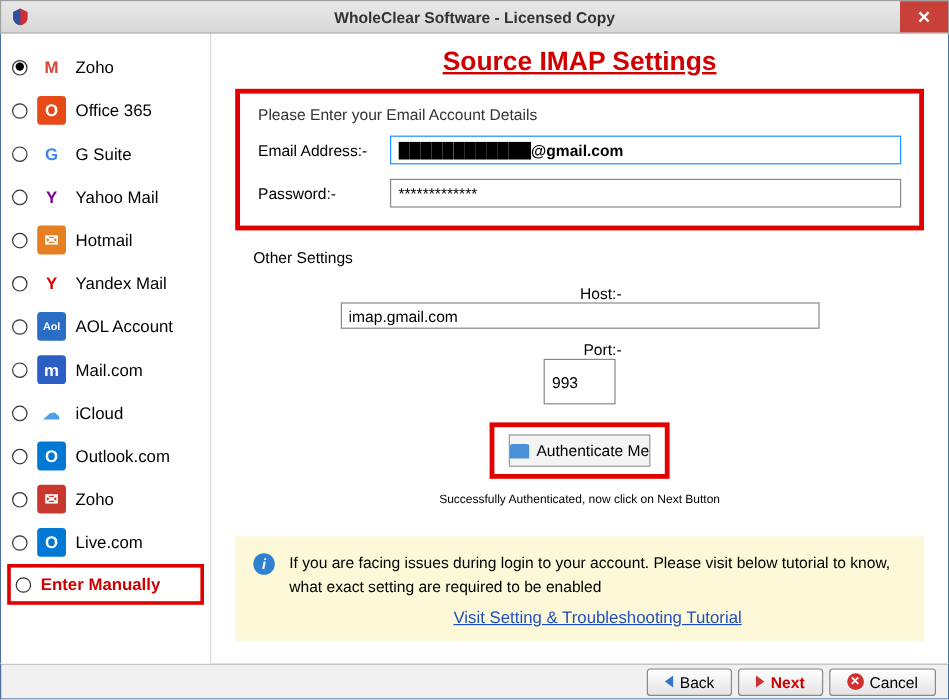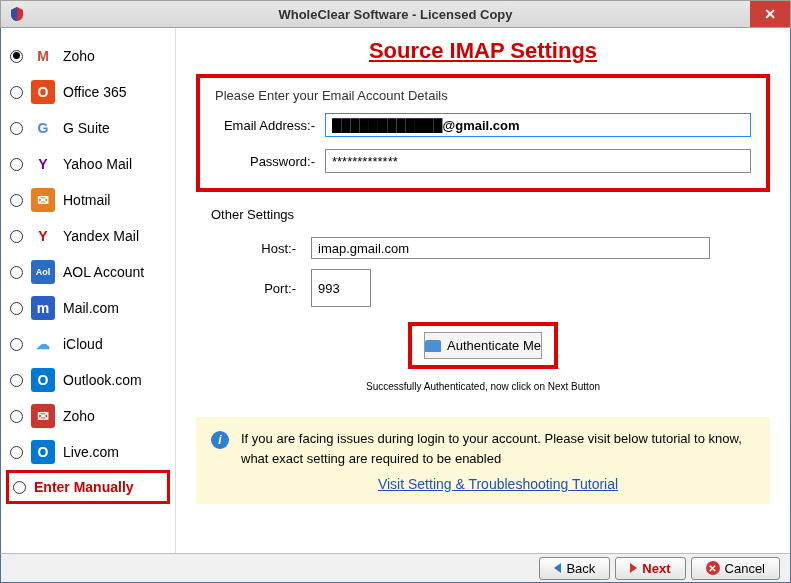--- a/index.html
+++ b/index.html
@@ -13,26 +13,26 @@
 .sidebar-item { display: flex; align-items: center; padding: 6px 4px; gap: 8px; font-size: 14px; }
 .sidebar-item.highlighted { border: 3px solid #d00; }
 .radio { width: 13px; height: 13px; border: 1.5px solid #333; border-radius: 50%; flex-shrink: 0; position: relative; display: inline-block; }
 .radio.checked::after { content: ''; position: absolute; width: 7px; height: 7px; background: #000; border-radius: 50%; top: 1.5px; left: 1.5px; }
 .prov-icon { width: 24px; height: 24px; flex-shrink: 0; display: flex; align-items: center; justify-content: center; font-size: 14px; font-weight: bold; color: #fff; border-radius: 3px; }
 .main { flex: 1; padding: 10px 20px; position: relative; }
 .heading { text-align: center; font-size: 22px; font-weight: bold; color: #d00000; text-decoration: underline; margin-bottom: 10px; }
 .fieldset { border: 4px solid #e00000; padding: 10px 15px 15px; margin-bottom: 10px; }
 .fieldset-label { font-size: 13px; color: #333; margin-bottom: 10px; }
 .row { display: flex; align-items: center; margin-bottom: 12px; }
-.row-label { width: 110px; text-align: right; padding-right: 10px; font-size: 13px; }
+.row-label { width: 110px; text-align: left; padding-right: 10px; font-size: 13px; }
 .row input { flex: 1; height: 24px; border: 1px solid #888; padding: 0 6px; font-size: 13px; }
 .input-highlight { border: 1.5px solid #1e90ff !important; font-weight: bold; }
 .other-settings { padding: 5px 15px; }
 .other-label { font-size: 13px; margin-bottom: 15px; }
-.host-row, .port-row { display: flex; align-items: center; margin-bottom: 10px; }
+.host-row, .port-row { display: flex; align-items: center; margin-bottom: 10px; flex-direction: column; }
 .host-row .lbl, .port-row .lbl { width: 100px; text-align: right; padding-right: 15px; font-size: 13px; }
 .host-row input { width: 399px; height: 22px; border: 1px solid #888; padding: 0 6px; font-size: 13px; }
 .port-row input { width: 60px; height: 38px; border: 1px solid #888; padding: 0 6px; font-size: 13px; }
 .auth-wrap { text-align: center; margin-top: 15px; }
 .auth-hl { display: inline-block; border: 4px solid #e00000; padding: 6px 12px; }
 .auth-btn { display: inline-flex; align-items: center; gap: 6px; padding: 5px 0; border: 1px solid #999; background: #f4f4f4; font-size: 13px; cursor: pointer; }
 .folder-icon { width: 16px; height: 12px; background: #4a90d9; border-radius: 2px 2px 0 0; position: relative; }
 .status-text { text-align: center; font-size: 10px; margin-top: 12px; }
 .info-box { margin-top: 20px; background: #fcf8d8; padding: 12px 15px; display: flex; gap: 12px; font-size: 13px; }
 .info-icon { width: 18px; height: 18px; background: #3080d0; border-radius: 50%; color: #fff; display: flex; align-items: center; justify-content: center; font-style: italic; font-weight: bold; font-size: 12px; flex-shrink: 0; margin-top: 2px; }

